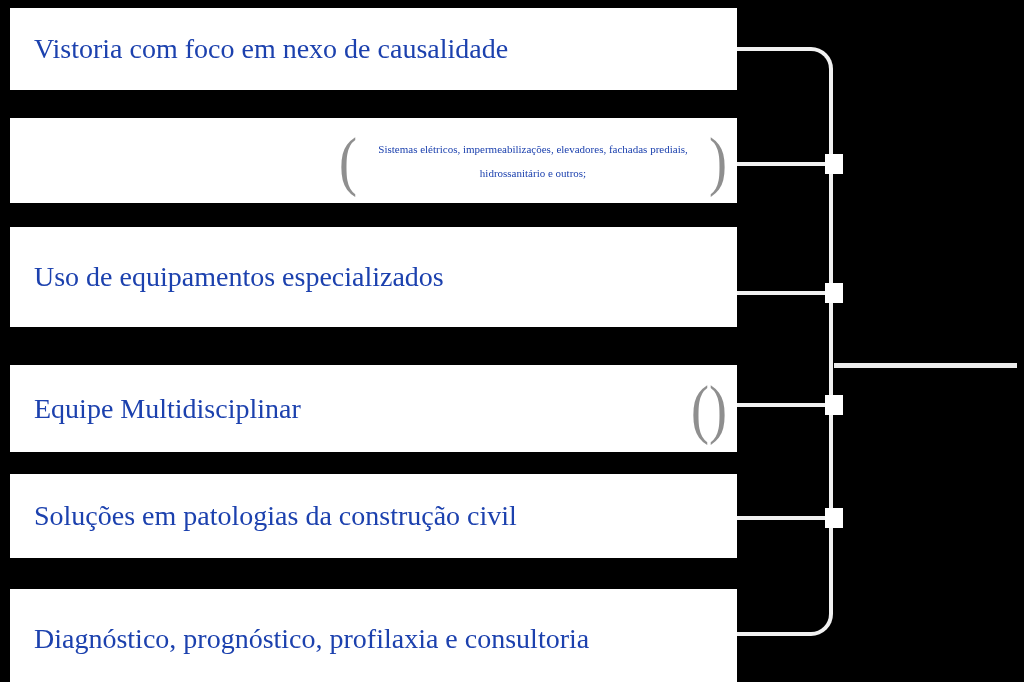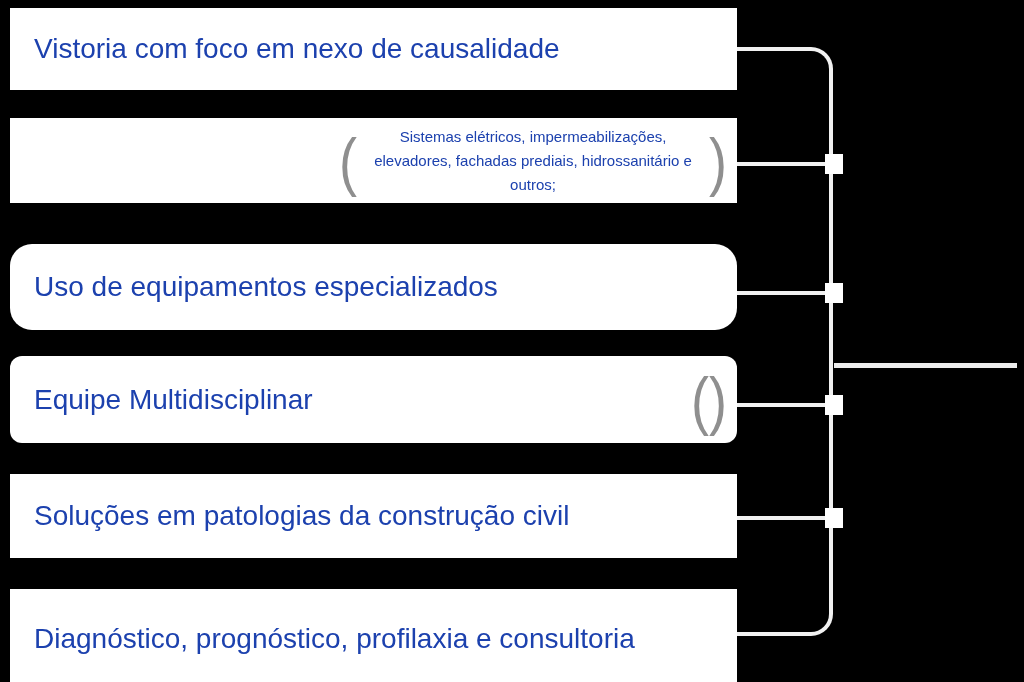--- a/index.html
+++ b/index.html
@@ -7,35 +7,36 @@
     padding: 0;
     background: #000000;
     font-family: "Liberation Sans", sans-serif;
   }
   #canvas {
     position: relative;
     width: 1024px;
     height: 682px;
     background: #000000;
     overflow: hidden;
+    font-family: Liberation Serif, serif;
   }
   .box {
     position: absolute;
     left: 10px;
     width: 727px;
     background: #ffffff;
     display: flex;
     align-items: center;
     overflow: hidden;
     box-sizing: border-box;
   }
   .box-1 { top: 8px;   height: 82px; }
   .box-2 { top: 118px; height: 85px; }
-  .box-3 { top: 244px; height: 86px; border-radius: 22px; }
-  .box-4 { top: 356px; height: 87px; border-radius: 12px; }
+  .box-3 { top: 227px; height: 100px; }
+  .box-4 { top: 365px; height: 87px; }
   .box-5 { top: 474px; height: 84px; }
   .box-6 { top: 589px; height: 100px; }
   .label {
     color: #1c41ae;
     font-size: 28px;
     padding-left: 24px;
     white-space: nowrap;
     flex: 0 1 auto;
     min-width: 0;
   }
@@ -53,21 +54,21 @@
     font-weight: 300;
     transform: scaleY(1.2);
     transform-origin: center;
     user-select: none;
   }
   .detail {
     width: 340px;
     margin: 0 6px;
     text-align: center;
     color: #1c41ae;
-    font-size: 15px;
+    font-size: 11px;
     line-height: 24px;
   }
   
   .bracket {
     position: absolute;
     left: 737px;
     top: 47px;
     width: 96px;
     height: 589px;
     box-sizing: border-box;

